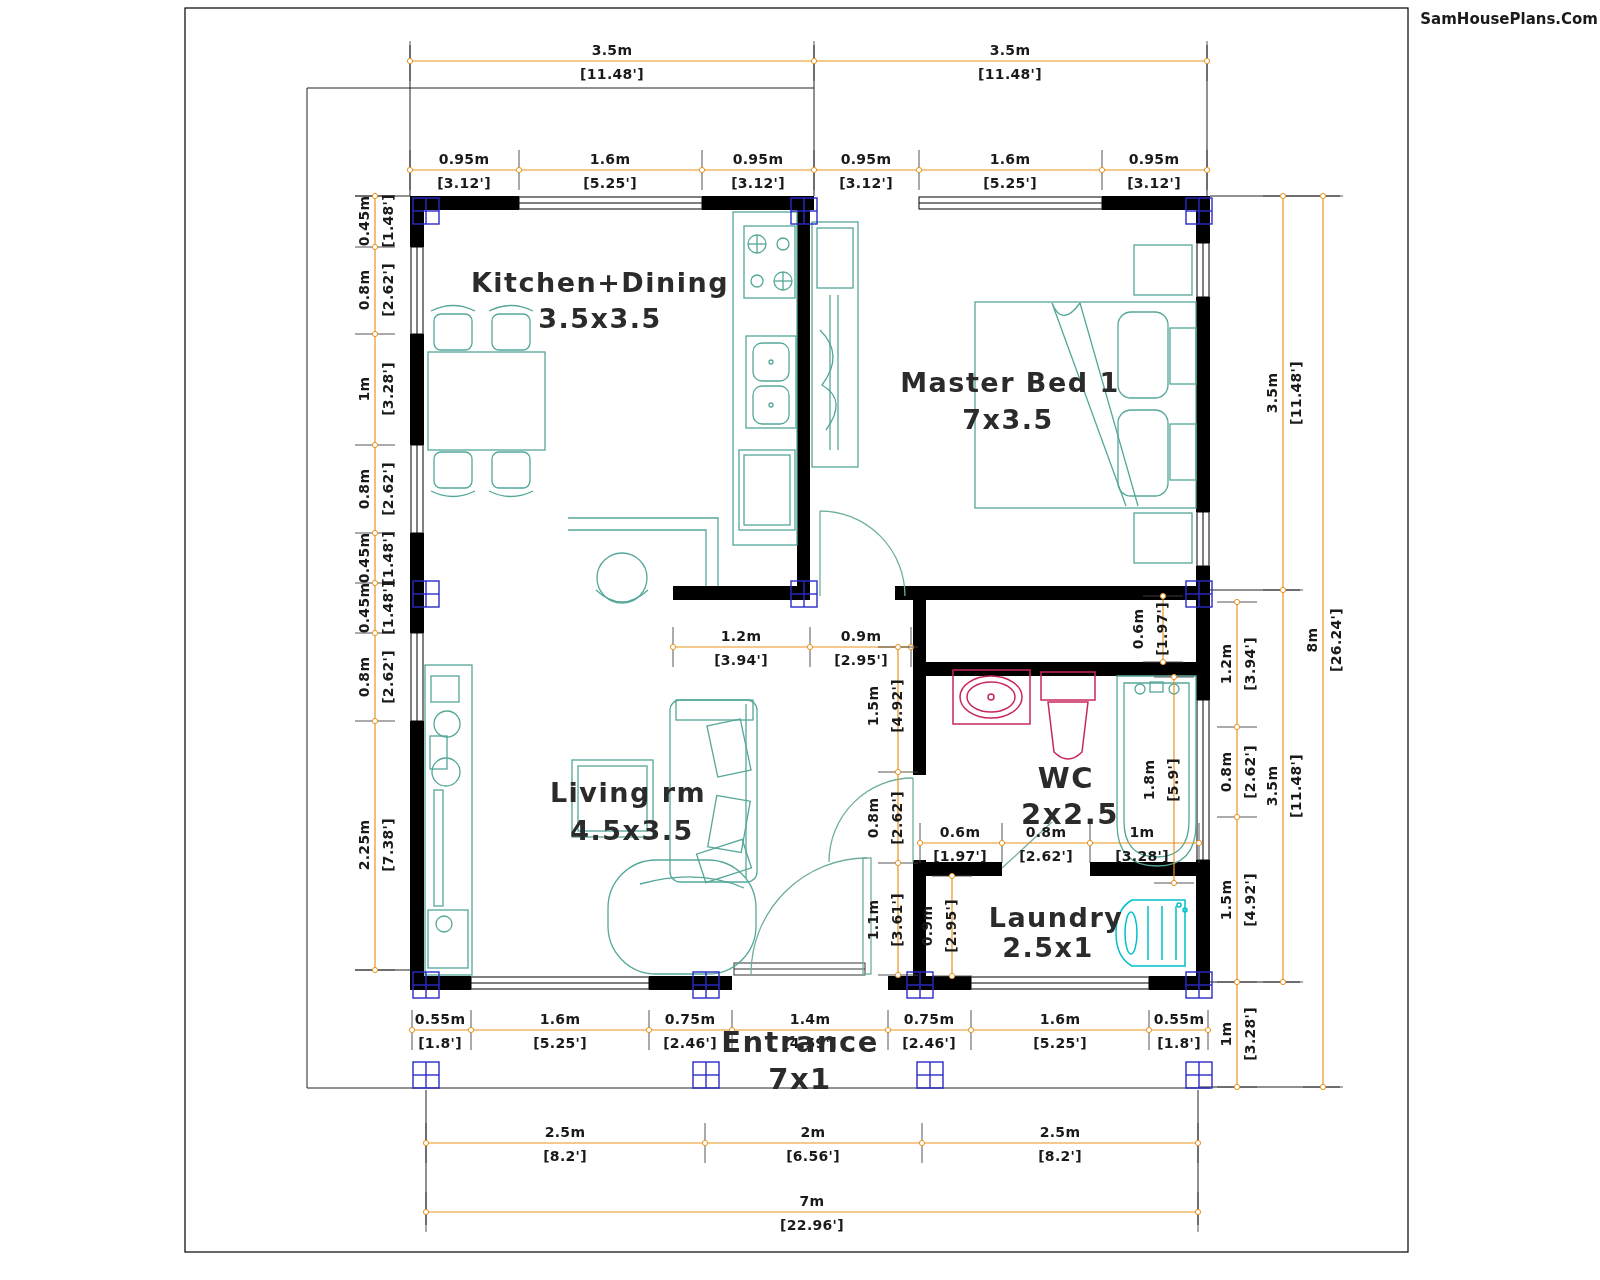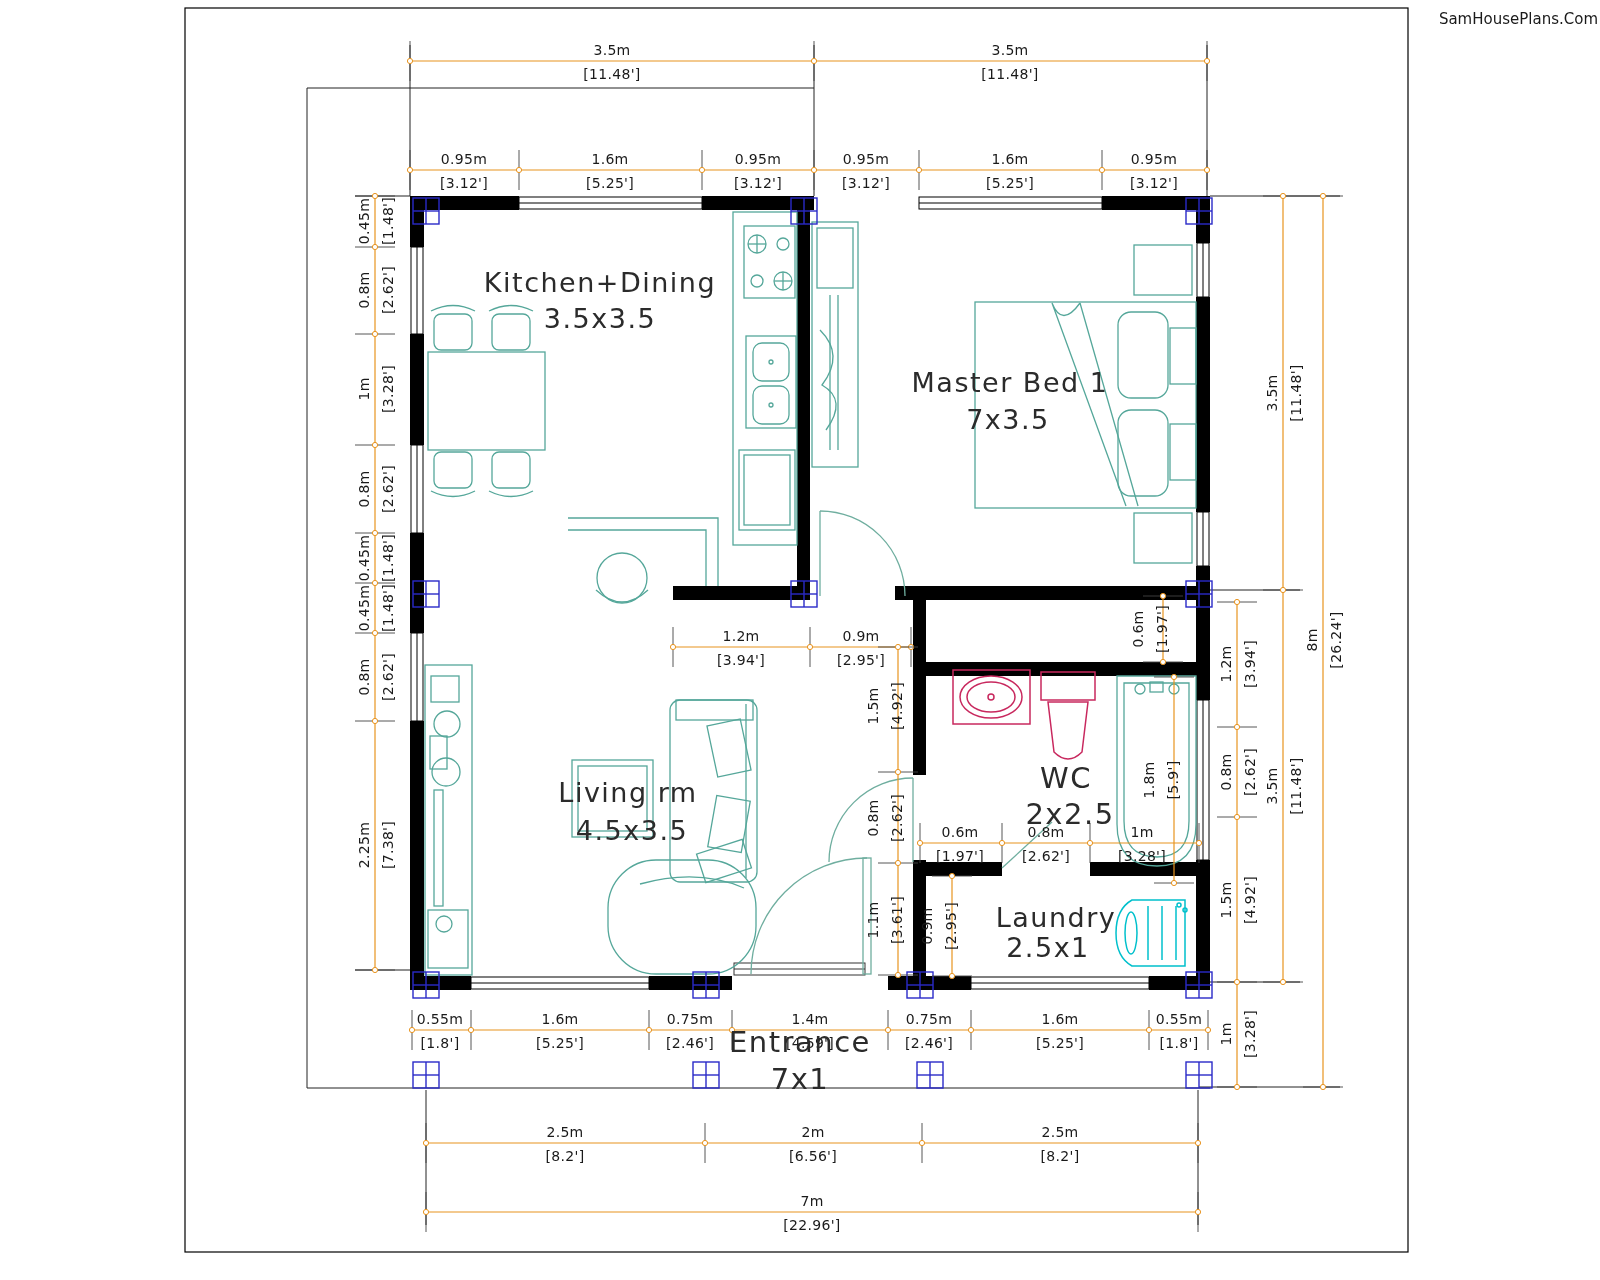--- a/index.html
+++ b/index.html
@@ -1,17 +1,17 @@
 <!DOCTYPE html>
 <html><head>
 <meta charset="utf-8">
 <style>
   html,body{margin:0;padding:0;background:#ffffff;}
   .page{position:relative;width:1600px;height:1280px;background:#fff;overflow:hidden;
-        font-family:"DejaVu Sans",sans-serif;}
+        font-family:"DejaVu Sans",sans-serif;font-weight:bold;}
   svg text{font-family:"DejaVu Sans",sans-serif;fill:#1a1a1a;}
   .dimtxt{font-size:14px;letter-spacing:.3px;}
   .roomtxt{letter-spacing:1.5px;fill:#2b2b2b;}
   .wm{font-size:15px;fill:#1a1a1a;}
 </style>
 </head>
 <body>
 
 <div class="page">
 <svg id="plan-svg" width="1600" height="1280" viewBox="0 0 1600 1280">

